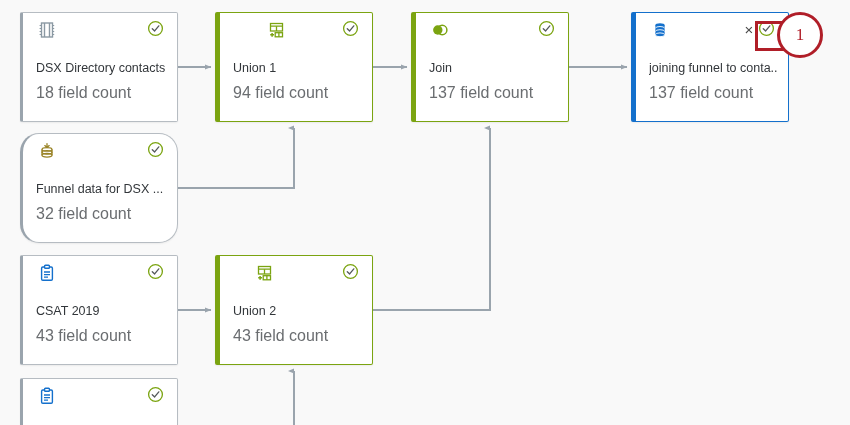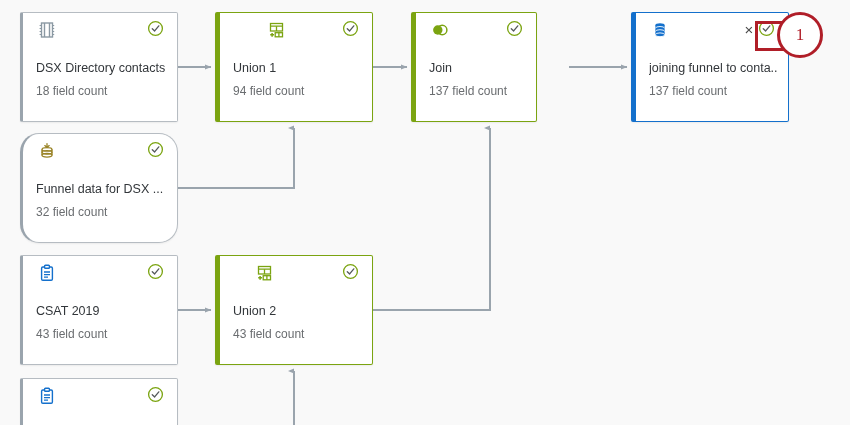--- a/index.html
+++ b/index.html
@@ -79,21 +79,21 @@
     right: 10px;
     font-size: 12.5px;
     color: #32363a;
     white-space: nowrap;
     overflow: hidden;
   }
   .node-sub {
     position: absolute;
     left: 13px;
     top: 71px;
-    font-size: 12px;
+    font-size: 16px;
     color: #6a6d70;
     white-space: nowrap;
   }
 
   
   .ann-box {
     position: absolute;
     border: 3px solid #b01e28;
     background: transparent;
     pointer-events: none;
@@ -184,21 +184,21 @@
         <svg width="17" height="17" viewBox="0 0 18 18">
           <circle cx="9" cy="9" r="7.3" fill="none" stroke="#7ba411" stroke-width="1.4"></circle>
           <path d="M5.6,9.2 L8.1,11.6 L12.5,6.2" fill="none" stroke="#55595c" stroke-width="1.4" stroke-linecap="round" stroke-linejoin="round"></path>
         </svg>
       </span>
     </div>
     <div class="node-title">Union 1</div>
     <div class="node-sub">94 field count</div>
   </div>
 
-  <div class="node accent-green" style="left:411px;top:12px;width:126px;height:110px;">
+  <div class="node accent-green" style="left:411px;top:12px;width:158px;height:110px;">
     <div class="node-head">
       <span class="node-icon">
         <svg width="20" height="20" viewBox="0 0 20 20">
           <circle cx="7.8" cy="10" r="4.7" fill="#7ba411"></circle>
           <circle cx="12.2" cy="10" r="4.7" fill="none" stroke="#7ba411" stroke-width="1.5"></circle>
         </svg>
       </span>
       <span class="node-status">
         <svg width="17" height="17" viewBox="0 0 18 18">
           <circle cx="9" cy="9" r="7.3" fill="none" stroke="#7ba411" stroke-width="1.4"></circle>

